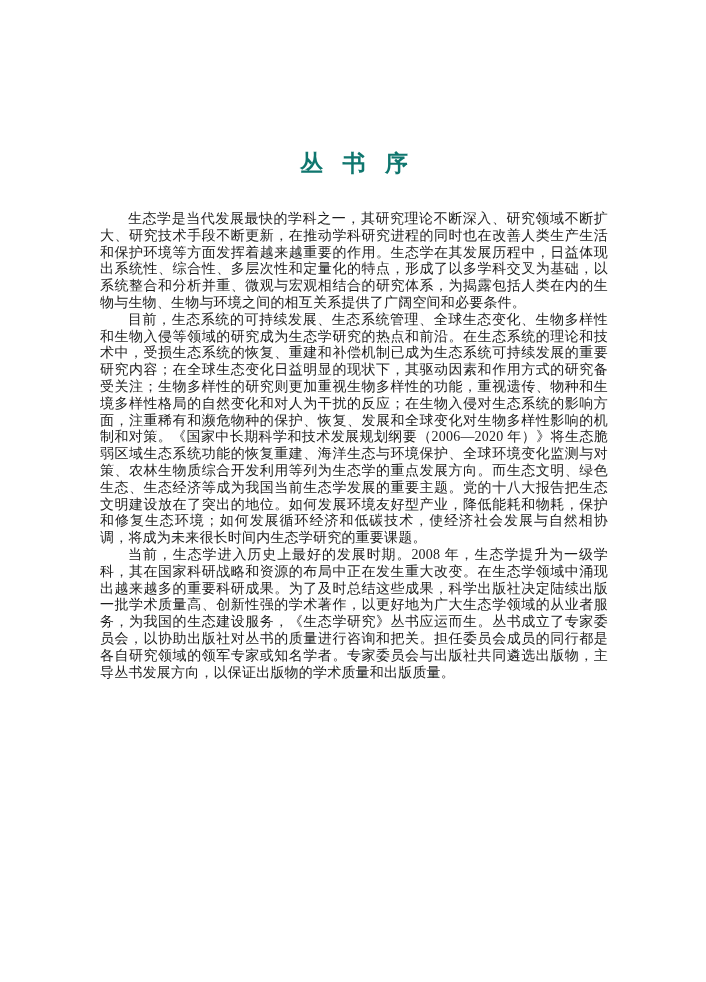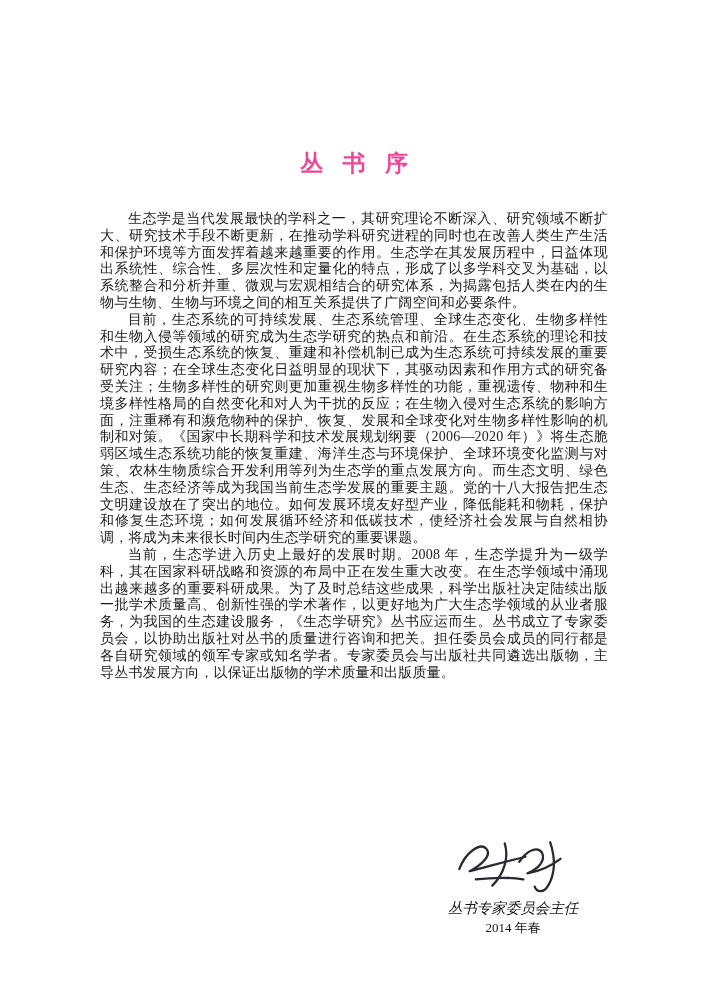--- a/index.html
+++ b/index.html
@@ -22,21 +22,21 @@
     padding: 148px 98px 0 100px;
     background: #ffffff;
   }
   .title {
     margin: 0 0 32px 0;
     text-align: center;
     font-size: 23px;
     font-weight: bold;
     letter-spacing: 0.85em;
     padding-left: 0.85em; 
-    color: #ec4899;
+    color: #0f766e;
   }
   .body-text p {
     margin: 0;
     font-size: 14px;
     line-height: 16.8px;
     text-align: justify;
     text-justify: inter-character;
     text-indent: 2em;
     letter-spacing: 0.2px;
   }
@@ -71,25 +71,14 @@
 <div class="page">
 
   <h1 class="title">丛书序</h1>
 
   <div class="body-text">
     <p>生态学是当代发展最快的学科之一，其研究理论不断深入、研究领域不断扩大、研究技术手段不断更新，在推动学科研究进程的同时也在改善人类生产生活和保护环境等方面发挥着越来越重要的作用。生态学在其发展历程中，日益体现出系统性、综合性、多层次性和定量化的特点，形成了以多学科交叉为基础，以系统整合和分析并重、微观与宏观相结合的研究体系，为揭露包括人类在内的生物与生物、生物与环境之间的相互关系提供了广阔空间和必要条件。</p>
     <p>目前，生态系统的可持续发展、生态系统管理、全球生态变化、生物多样性和生物入侵等领域的研究成为生态学研究的热点和前沿。在生态系统的理论和技术中，受损生态系统的恢复、重建和补偿机制已成为生态系统可持续发展的重要研究内容；在全球生态变化日益明显的现状下，其驱动因素和作用方式的研究备受关注；生物多样性的研究则更加重视生物多样性的功能，重视遗传、物种和生境多样性格局的自然变化和对人为干扰的反应；在生物入侵对生态系统的影响方面，注重稀有和濒危物种的保护、恢复、发展和全球变化对生物多样性影响的机制和对策。《国家中长期科学和技术发展规划纲要（2006—2020 年）》将生态脆弱区域生态系统功能的恢复重建、海洋生态与环境保护、全球环境变化监测与对策、农林生物质综合开发利用等列为生态学的重点发展方向。而生态文明、绿色生态、生态经济等成为我国当前生态学发展的重要主题。党的十八大报告把生态文明建设放在了突出的地位。如何发展环境友好型产业，降低能耗和物耗，保护和修复生态环境；如何发展循环经济和低碳技术，使经济社会发展与自然相协调，将成为未来很长时间内生态学研究的重要课题。</p>
     <p>当前，生态学进入历史上最好的发展时期。2008 年，生态学提升为一级学科，其在国家科研战略和资源的布局中正在发生重大改变。在生态学领域中涌现出越来越多的重要科研成果。为了及时总结这些成果，科学出版社决定陆续出版一批学术质量高、创新性强的学术著作，以更好地为广大生态学领域的从业者服务，为我国的生态建设服务，《生态学研究》丛书应运而生。丛书成立了专家委员会，以协助出版社对丛书的质量进行咨询和把关。担任委员会成员的同行都是各自研究领域的领军专家或知名学者。专家委员会与出版社共同遴选出版物，主导丛书发展方向，以保证出版物的学术质量和出版质量。</p>
   </div>
 
-  <div class="signature-block">
-    <svg class="signature-svg" viewBox="0 0 120 60" xmlns="http://www.w3.org/2000/svg" fill="none" stroke="#2a2a33" stroke-width="2.2" stroke-linecap="round" stroke-linejoin="round">
-      <path d="M8,34 C14,18 28,8 34,14 C40,20 30,30 18,36 C30,33 52,27 72,22"></path>
-      <path d="M52,9 C56,22 52,38 40,50"></path>
-      <path d="M66,27 C74,15 84,12 88,18 C92,26 84,34 74,38 C86,36 98,30 106,24"></path>
-      <path d="M96,8 C100,20 102,36 94,50 C90,57 83,57 81,51"></path>
-      <path d="M24,44 C40,42 58,42 70,44"></path>
-    </svg>
-    <div class="signature-role">丛书专家委员会主任</div>
-    <div class="signature-date">2014 年春</div>
-  </div>
 
 </div>
 
 </body></html>

